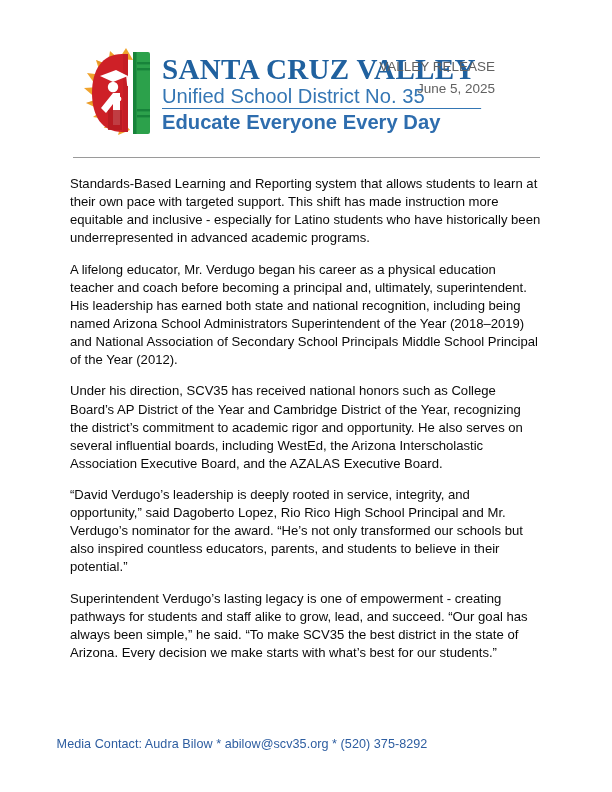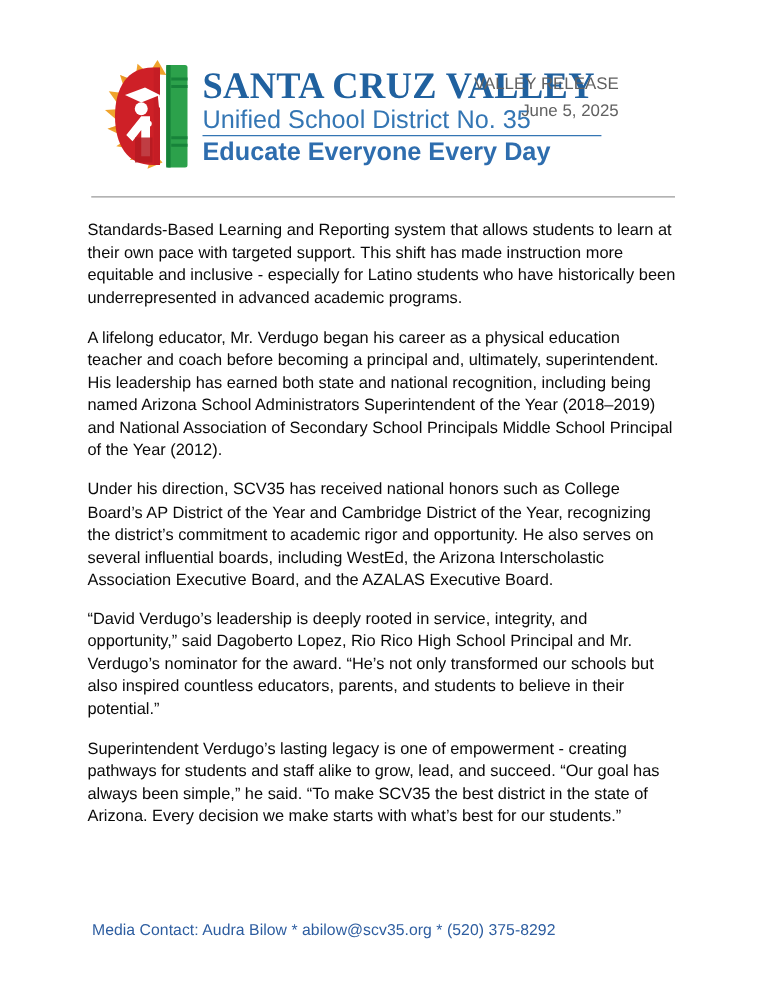--- a/index.html
+++ b/index.html
@@ -120,21 +120,21 @@
     text-align: left;
   }
   .body-copy p {
     margin: 0 0 13.5px 0;
   }
   .body-copy p:last-child { margin-bottom: 0; }
 
   
   .footer {
     position: absolute;
-    left: 17px;
+    left: 0;
     top: 737px;
     width: 484px;
     text-align: center;
     font-family: "Liberation Sans", "DejaVu Sans", sans-serif;
     font-size: 12.6px;
     color: #2D5DA0;
     letter-spacing: 0.05px;
   }
 </style>
 </head>

